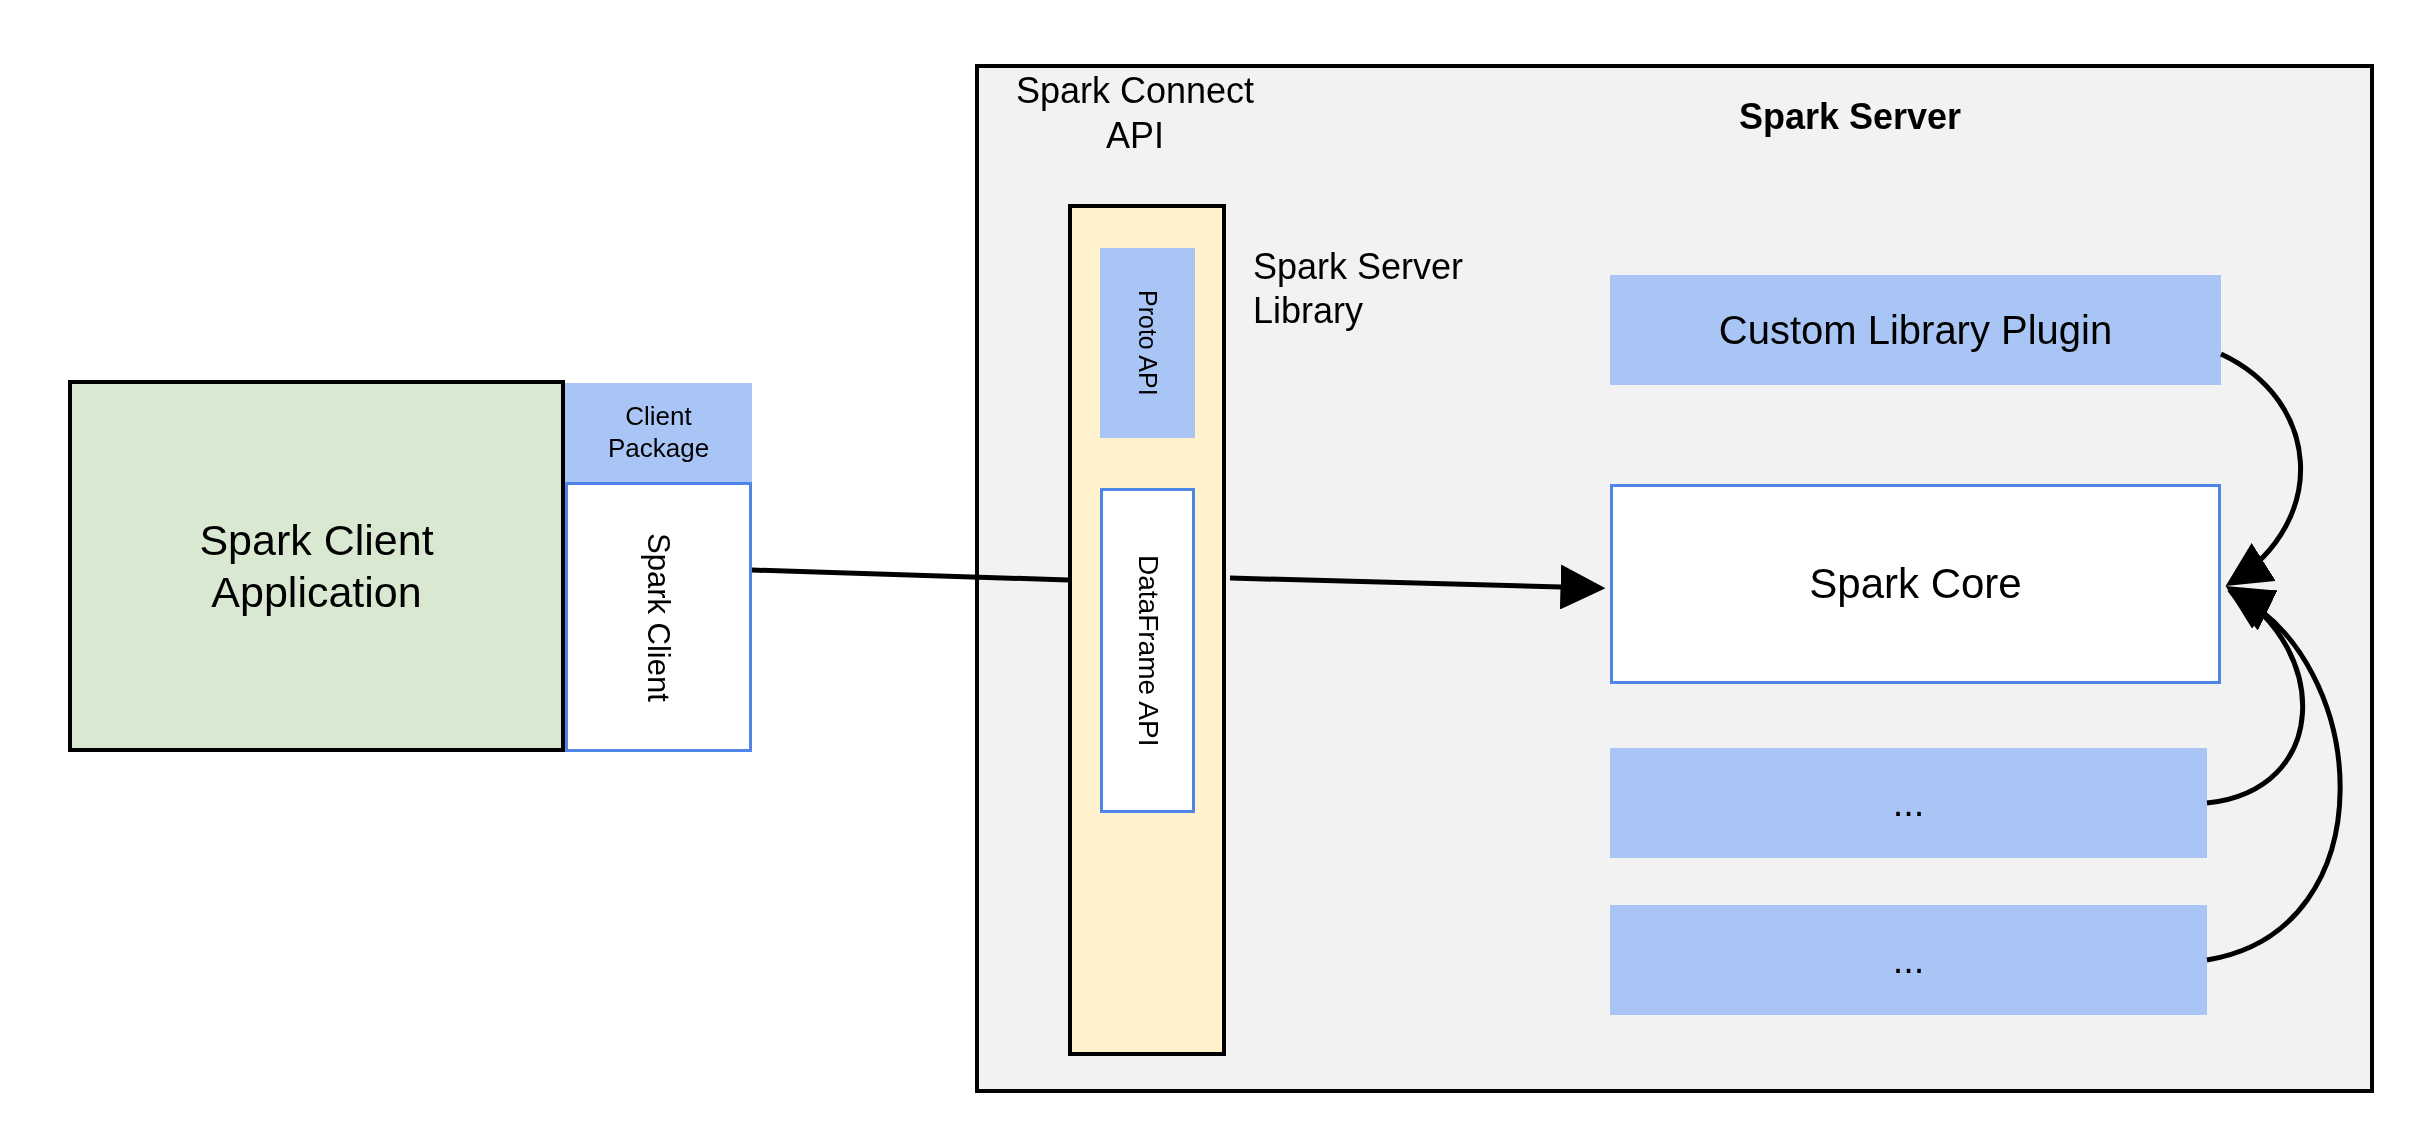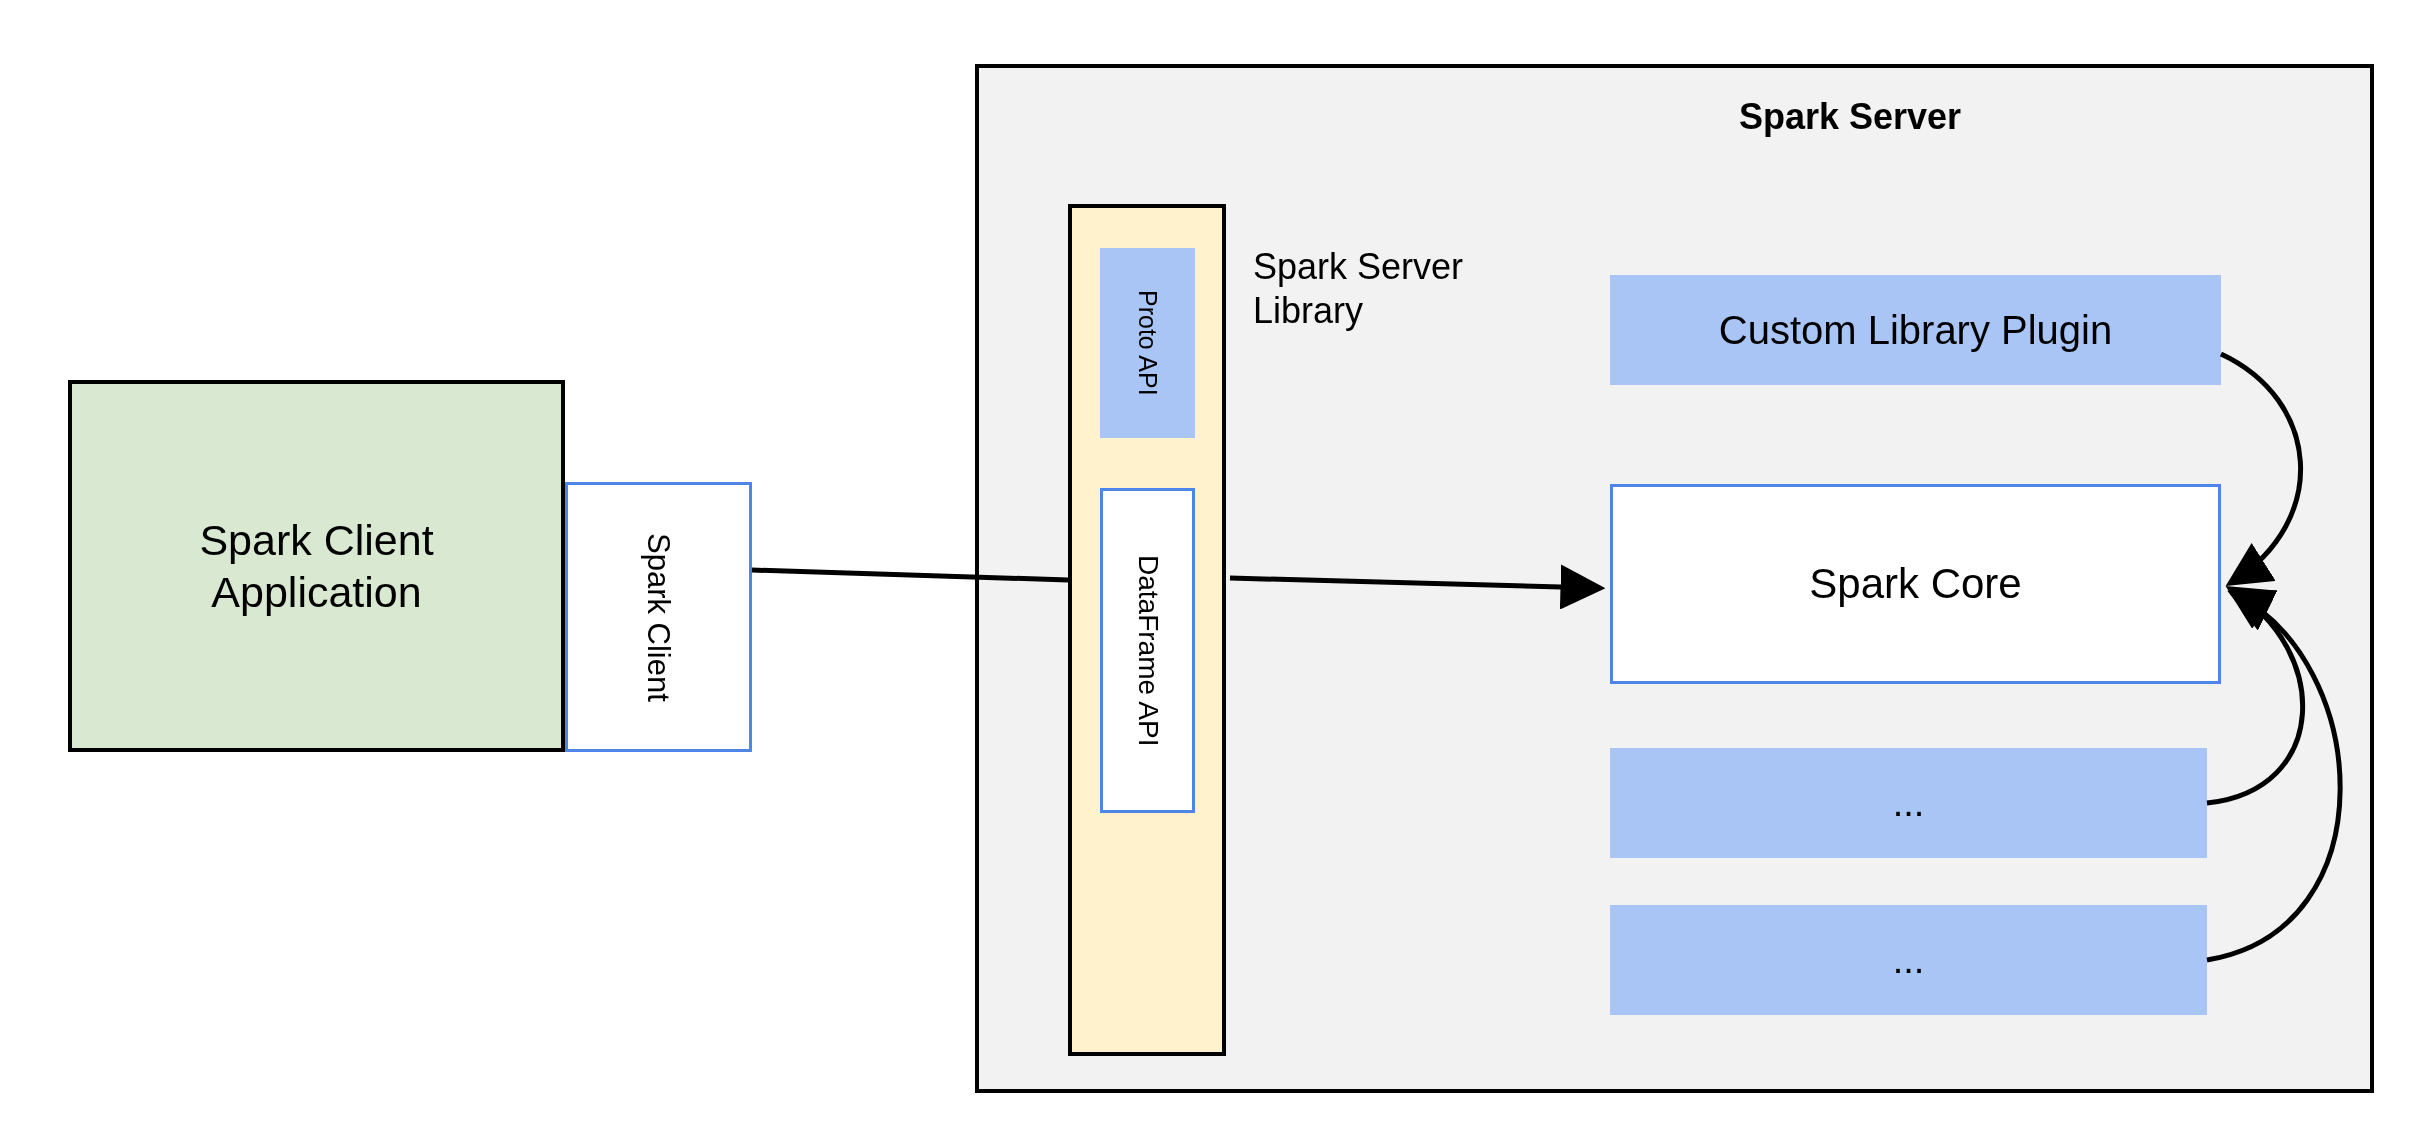--- a/index.html
+++ b/index.html
@@ -213,20 +213,22 @@
 </style>
 </head>
 <body>
 
 <div id="canvas">
 
   <div class="box" id="spark-server-container"></div>
 
   <div id="spark-server-title">Spark Server</div>
 
+  <div id="spark-connect-api-label">Spark Connect
+API</div>
 
   <div id="spark-server-library-label">Spark Server
 Library</div>
 
   <div class="box" id="connect-api-column"></div>
 
   <div class="box" id="proto-api-box">
     <span id="proto-api-label">Proto API</span>
   </div>
 
@@ -252,20 +254,24 @@
 
   <div class="box" id="client-app-box">
     <span id="client-app-label">Spark Client
 Application</span>
   </div>
 
   <div class="box" id="spark-client-box">
     <span id="spark-client-label">Spark Client</span>
   </div>
 
+  <div class="box" id="client-package-box">
+    <span id="client-package-label">Client
+Package</span>
+  </div>
 
   <svg id="connectors" viewBox="0 0 2435 1135">
     <defs>
       <marker id="arrowhead" viewBox="0 0 12 12" refX="10" refY="6" markerWidth="9" markerHeight="9" orient="auto-start-reverse">
         <path d="M 0 0 L 12 6 L 0 12 z" fill="#000000"></path>
       </marker>
     </defs>
 
     <path d="M 752 570 L 1068 580" fill="none" stroke="#000000" stroke-width="5"></path>
 

